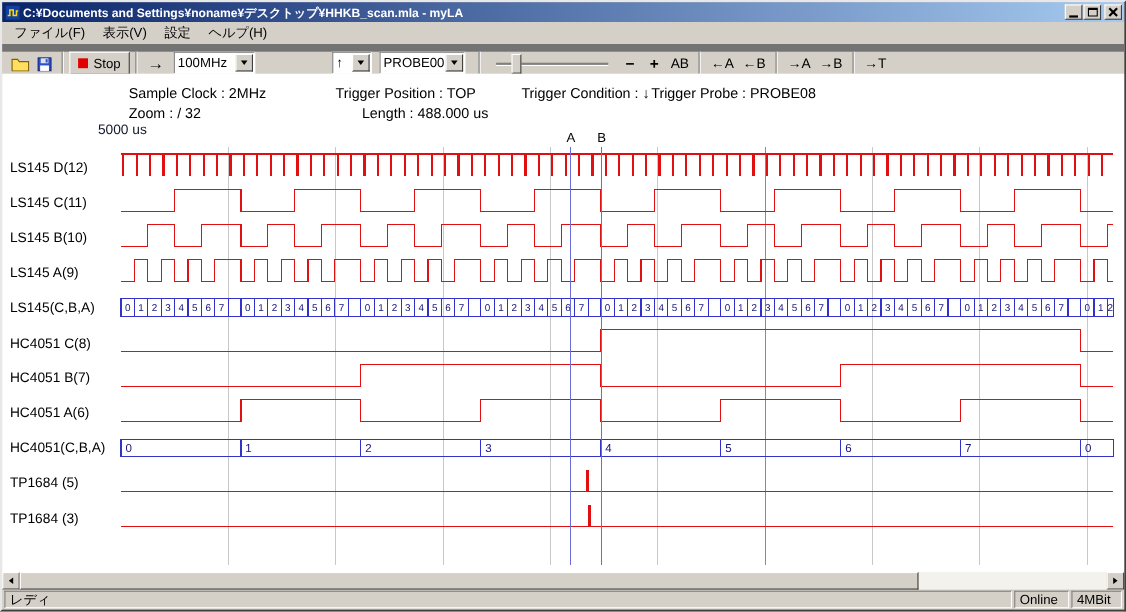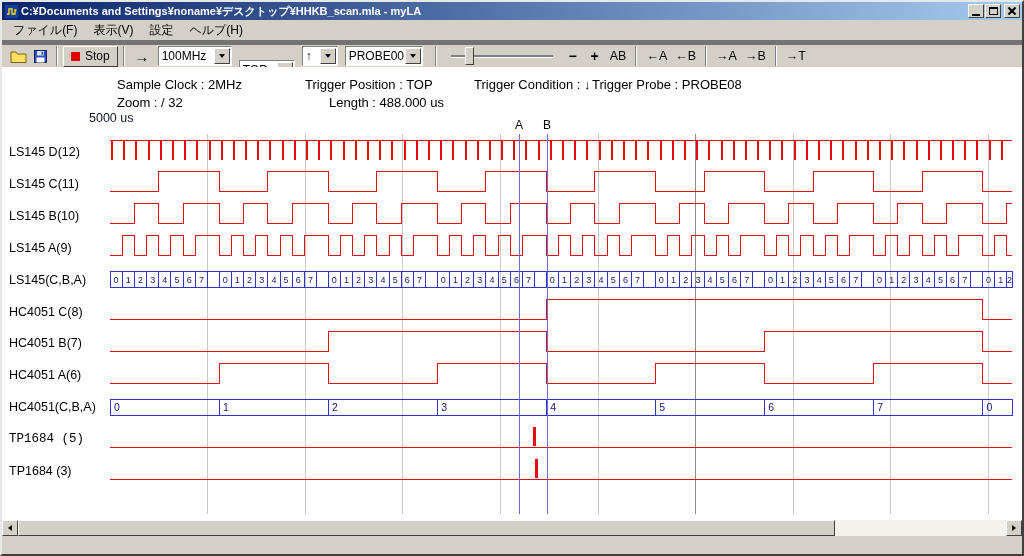--- a/index.html
+++ b/index.html
@@ -18,21 +18,21 @@
   .glyph-close { position:relative; width:10px; height:10px; }
   .glyph-close::before,.glyph-close::after { content:""; position:absolute; left:0; top:4px; width:10px; height:2px; background:#000; }
   .glyph-close::before { transform:rotate(45deg); }
   .glyph-close::after { transform:rotate(-45deg); }
 
   
   .menubar { height:20px; background:#d4d0c8; display:flex; align-items:center; font-size:12px; padding-left:3px; flex:0 0 auto; }
   .menu-item { padding:2px 8px; white-space:nowrap; }
 
   
-  .toolbar { height:27px; background:#d4d0c8; border-top:5px solid #737373; display:flex; align-items:center; padding:0 5px; flex:0 0 auto; }
+  .toolbar { height:27px; background:#d4d0c8; border-top:7px solid #737373; display:flex; padding:0 5px; flex:0 0 auto; }
   .tbtn { height:22px; min-width:22px; display:flex; align-items:center; justify-content:center; font-size:12.5px; color:#000; }
   .runbtn { font-size:15px; font-weight:bold; width:24px; margin-right:4px; }
   .tbtn.txt { padding:0 4px; white-space:nowrap; }
   .zoombtn { font-size:14px; font-weight:bold; }
   .tsep { width:2px; height:20px; border-left:1px solid #808080; border-right:1px solid #fff; margin:0 5px; }
   .stopbtn { height:21px; padding:0 7px; display:flex; align-items:center; gap:5px; background:#d4d0c8; border:1px solid; border-color:#fff #404040 #404040 #fff; font-size:12px; }
   .stop-sq { width:9px; height:9px; background:#e00000; display:inline-block; }
   .combo { height:20px; background:#fff; border:1px solid; border-color:#808080 #fff #fff #808080; display:flex; align-items:center; margin-right:7px; }
   .cval { flex:1; font-size:12px; padding:2px 3px; white-space:nowrap; overflow:hidden; }
   .cbtn { width:16px; height:16px; background:#d4d0c8; border:1px solid; border-color:#fff #404040 #404040 #fff; display:flex; align-items:center; justify-content:center; margin-right:1px; flex:0 0 auto; }
@@ -173,21 +173,21 @@
     <div id="channel-labels">
         <div class="ch-label" style="top: 77px;">LS145 D(12)</div>
         <div class="ch-label" style="top: 108.9px;">LS145 C(11)</div>
         <div class="ch-label" style="top: 140.8px;">LS145 B(10)</div>
         <div class="ch-label" style="top: 172.7px;">LS145 A(9)</div>
         <div class="ch-label" style="top: 204.6px;">LS145(C,B,A)</div>
         <div class="ch-label" style="top: 236.5px;">HC4051 C(8)</div>
         <div class="ch-label" style="top: 268.4px;">HC4051 B(7)</div>
         <div class="ch-label" style="top: 300.3px;">HC4051 A(6)</div>
         <div class="ch-label" style="top: 332.2px;">HC4051(C,B,A)</div>
-        <div class="ch-label" style="top: 364.1px; font-family: Liberation Mono, monospace;">TP1684 (5)</div>
+        <div class="ch-label" style="top: 364.1px;">TP1684 (5)</div>
         <div class="ch-label" style="top: 396px;">TP1684 (3)</div>
       </div>
     <svg id="wave-svg" width="1020" height="453" shape-rendering="crispEdges">
         <line x1="205.6" y1="67" x2="205.6" y2="447" stroke="#c8c8c8"></line>
         <line x1="303.2" y1="67" x2="303.2" y2="447" stroke="#c8c8c8"></line>
         <line x1="400.79999999999995" y1="67" x2="400.79999999999995" y2="447" stroke="#c8c8c8"></line>
         <line x1="498.4" y1="67" x2="498.4" y2="447" stroke="#c8c8c8"></line>
         <line x1="596" y1="67" x2="596" y2="447" stroke="#c8c8c8"></line>
         <line x1="693.5999999999999" y1="67" x2="693.5999999999999" y2="447" stroke="#8a8a8a"></line>
         <line x1="791.1999999999999" y1="67" x2="791.1999999999999" y2="447" stroke="#c8c8c8"></line>
@@ -450,14 +450,19 @@
         <span class="arr-left"></span>
       </div>
     <div class="strack">
       <div class="sthumb"></div>
     </div>
     <div class="sbtn">
         <span class="arr-right"></span>
       </div>
   </div>
 
+  <div class="statusbar">
+    <div class="spanel sp-ready">レディ</div>
+    <div class="spanel sp-online">Online</div>
+    <div class="spanel sp-mem">4MBit</div>
+  </div>
 
 </div>
 
 </body></html>

